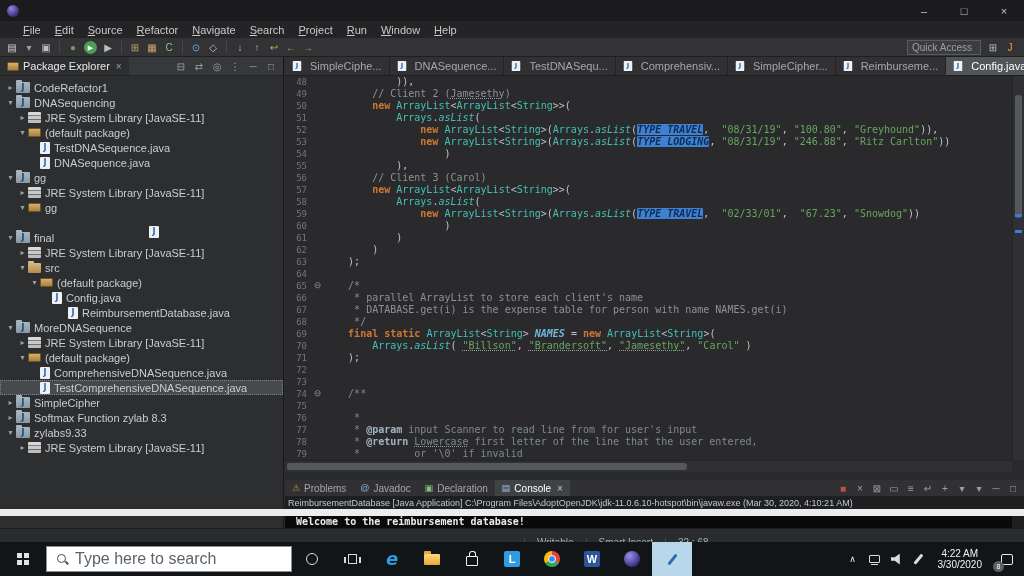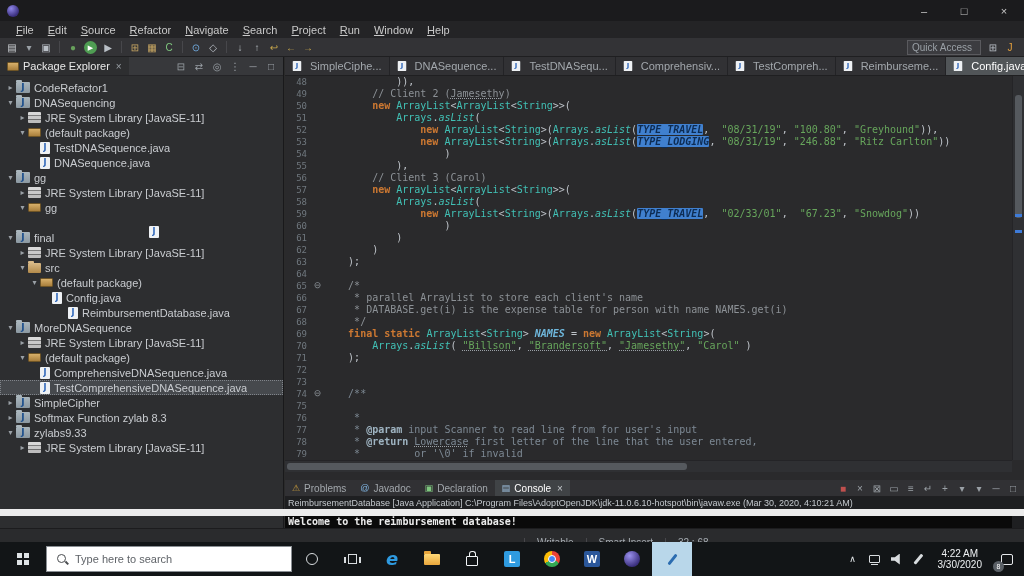--- a/index.html
+++ b/index.html
@@ -7,21 +7,21 @@
 .screen{position:relative;width:1024px;height:576px;font-family:"Liberation Sans",sans-serif;background:#2b2b2b;color:#ccc;font-size:11px;overflow:hidden}
 
 
 .titlebar{position:absolute;left:0;top:0;right:0;height:21px;background:#1b1b1d;display:flex;align-items:center}
 .app-logo{width:12px;height:12px;border-radius:50%;background:radial-gradient(circle at 35% 30%,#8f86e8,#3a2f7d 70%);margin:0 7px;flex:0 0 auto}
 .title-text{color:#bfbfbf;font-size:11px;white-space:nowrap}
 .win-controls{margin-left:auto;display:flex;height:100%}
 .win-btn{width:40px;display:flex;align-items:center;justify-content:center;color:#c8c8c8;font-size:11px}
 
 
-.menubar{position:absolute;left:0;top:21px;right:0;height:17px;background:#242426;display:flex;align-items:center;padding-left:9px}
+.menubar{position:absolute;left:0;top:21px;right:0;height:17px;background:#242426;display:flex;align-items:center;padding-left:16px}
 .menu-item{padding:0 7px;color:#c9c9c9;font-size:11px;white-space:nowrap}
 .menu-item u{text-decoration:underline}
 
 
 .toolbar{position:absolute;left:0;top:38px;right:0;height:19px;background:#333336;border-bottom:1px solid #1f1f21;display:flex;align-items:center;padding:0 4px}
 .tb-iconrow{display:flex;align-items:center;gap:1px}
 .gico{display:inline-flex;width:16px;height:15px;align-items:center;justify-content:center;font-size:10px;color:#b9bfc6;line-height:15px}
 .gbg{border-radius:50%;width:13px;height:13px;font-size:7px;margin:0 2px;line-height:13px}
 .tb-sep{width:1px;height:12px;background:#47474b;margin:0 4px;display:inline-block}
 .tb-right{margin-left:auto;display:flex;align-items:center;gap:4px;padding-right:2px}
@@ -82,37 +82,37 @@
 
 
 .bottom{position:absolute;left:285px;top:480px;right:0;height:48px;background:#1e1f21}
 .bp-tabbar{height:17px;background:#313134;display:flex;align-items:stretch;border-bottom:1px solid #1f1f21}
 .bp-tab{display:flex;align-items:center;gap:4px;padding:0 7px;color:#a2a7ac;font-size:10px;white-space:nowrap}
 .bp-tab.active{background:#404346;color:#fff}
 .bp-ticon{font-size:9px}
 .bp-tools{margin-left:auto;display:flex;align-items:center;gap:1px;padding-right:3px}
 .con-header{height:12px;line-height:12px;font-size:9px;color:#c3c8cd;padding-left:3px;white-space:nowrap;overflow:hidden}
 .con-strip{position:absolute;left:0;right:0;top:509px;height:7px;background:#ececec;z-index:5}
-.con-out{position:absolute;left:285px;right:12px;top:516px;height:12px;line-height:12px;background:#0a0a0a;color:#ececec;font-family:"DejaVu Sans Mono",monospace;font-weight:bold;font-size:10px;padding-left:3px;z-index:6;white-space:nowrap}
+.con-out{position:absolute;left:285px;right:12px;top:516px;height:12px;line-height:12px;background:#0a0a0a;color:#ececec;font-family:"DejaVu Sans Mono",monospace;font-weight:bold;font-size:10px;padding-left:11px;z-index:6;white-space:nowrap}
 
 
 .statusbar{position:absolute;left:0;right:0;top:528px;height:20px;background:#2a2b2d;border-top:1px solid #1c1c1e;display:flex;align-items:flex-end;font-size:10px;color:#a6acb2}
 .sb-pad{flex:0 0 524px}
 .sb-field{padding:0 12px;border-left:1px solid #47474b;height:10px;line-height:10px;white-space:nowrap}
 
 
 .taskbar{position:absolute;left:0;right:0;top:542px;height:34px;background:#121517;display:flex;align-items:center;z-index:10}
 .tb-start{width:46px;height:100%;display:flex;align-items:center;justify-content:center}
 .winlogo{position:relative;width:12px;height:12px}
 .winlogo::before{content:"";position:absolute;width:5px;height:5px;background:#dfe3e6;box-shadow:7px 0 #dfe3e6,0 7px #dfe3e6,7px 7px #dfe3e6}
 .tb-search{width:246px;height:26px;background:#fff;display:flex;align-items:center;gap:7px;padding:0 9px;border:1px solid #8a8f94}
 .mag{position:relative;width:12px;height:12px;flex:0 0 auto}
 .mag::before{content:"";position:absolute;left:1px;top:1px;width:7px;height:7px;border:1.5px solid #4a4d50;border-radius:50%}
 .mag::after{content:"";position:absolute;left:9px;top:9px;width:4px;height:1.5px;background:#4a4d50;transform:rotate(45deg)}
-.tb-search-text{color:#5f6368;font-size:11px;white-space:nowrap}
+.tb-search-text{color:#5f6368;font-size:16px;white-space:nowrap}
 .tb-app{width:40px;height:100%;display:flex;align-items:center;justify-content:center;position:relative}
 .tb-app.active-app{background:#b9d7ea}
 .cortana{width:12px;height:12px;border:1.5px solid #d8dcdf;border-radius:50%}
 .tview{width:9px;height:10px;border:1.5px solid #d8dcdf;position:relative}
 .tview::before{content:"";position:absolute;left:-5px;top:2px;width:2px;height:6px;background:#d8dcdf}
 .tview::after{content:"";position:absolute;right:-5px;top:2px;width:2px;height:6px;background:#d8dcdf}
 .edge{color:#2e9ae0;font:bold 18px/18px "DejaVu Sans",sans-serif;font-style:italic}
 .folder{width:16px;height:11px;background:linear-gradient(#ffd978,#e9a63c);border-radius:1px;position:relative}
 .folder::before{content:"";position:absolute;top:-3px;left:0;width:7px;height:3px;background:#e9a63c;border-radius:1px 1px 0 0}
 .store{width:12px;height:10px;border:1.5px solid #f2f5f7;border-radius:1px;position:relative;margin-top:4px}
@@ -354,21 +354,21 @@
           <div class="ed-tab">
             <span class="tico tico-java"></span>
             <span>TestDNASequ...</span>
           </div>
           <div class="ed-tab">
             <span class="tico tico-java"></span>
             <span>Comprehensiv...</span>
           </div>
           <div class="ed-tab">
             <span class="tico tico-java"></span>
-            <span>TestCompreh...</span>
+            <span>SimpleCipher...</span>
           </div>
           <div class="ed-tab">
             <span class="tico tico-java"></span>
             <span>Reimburseme...</span>
           </div>
           <div class="ed-tab active">
             <span class="tico tico-java"></span>
             <span>Config.java</span>
           </div>
         </div>

